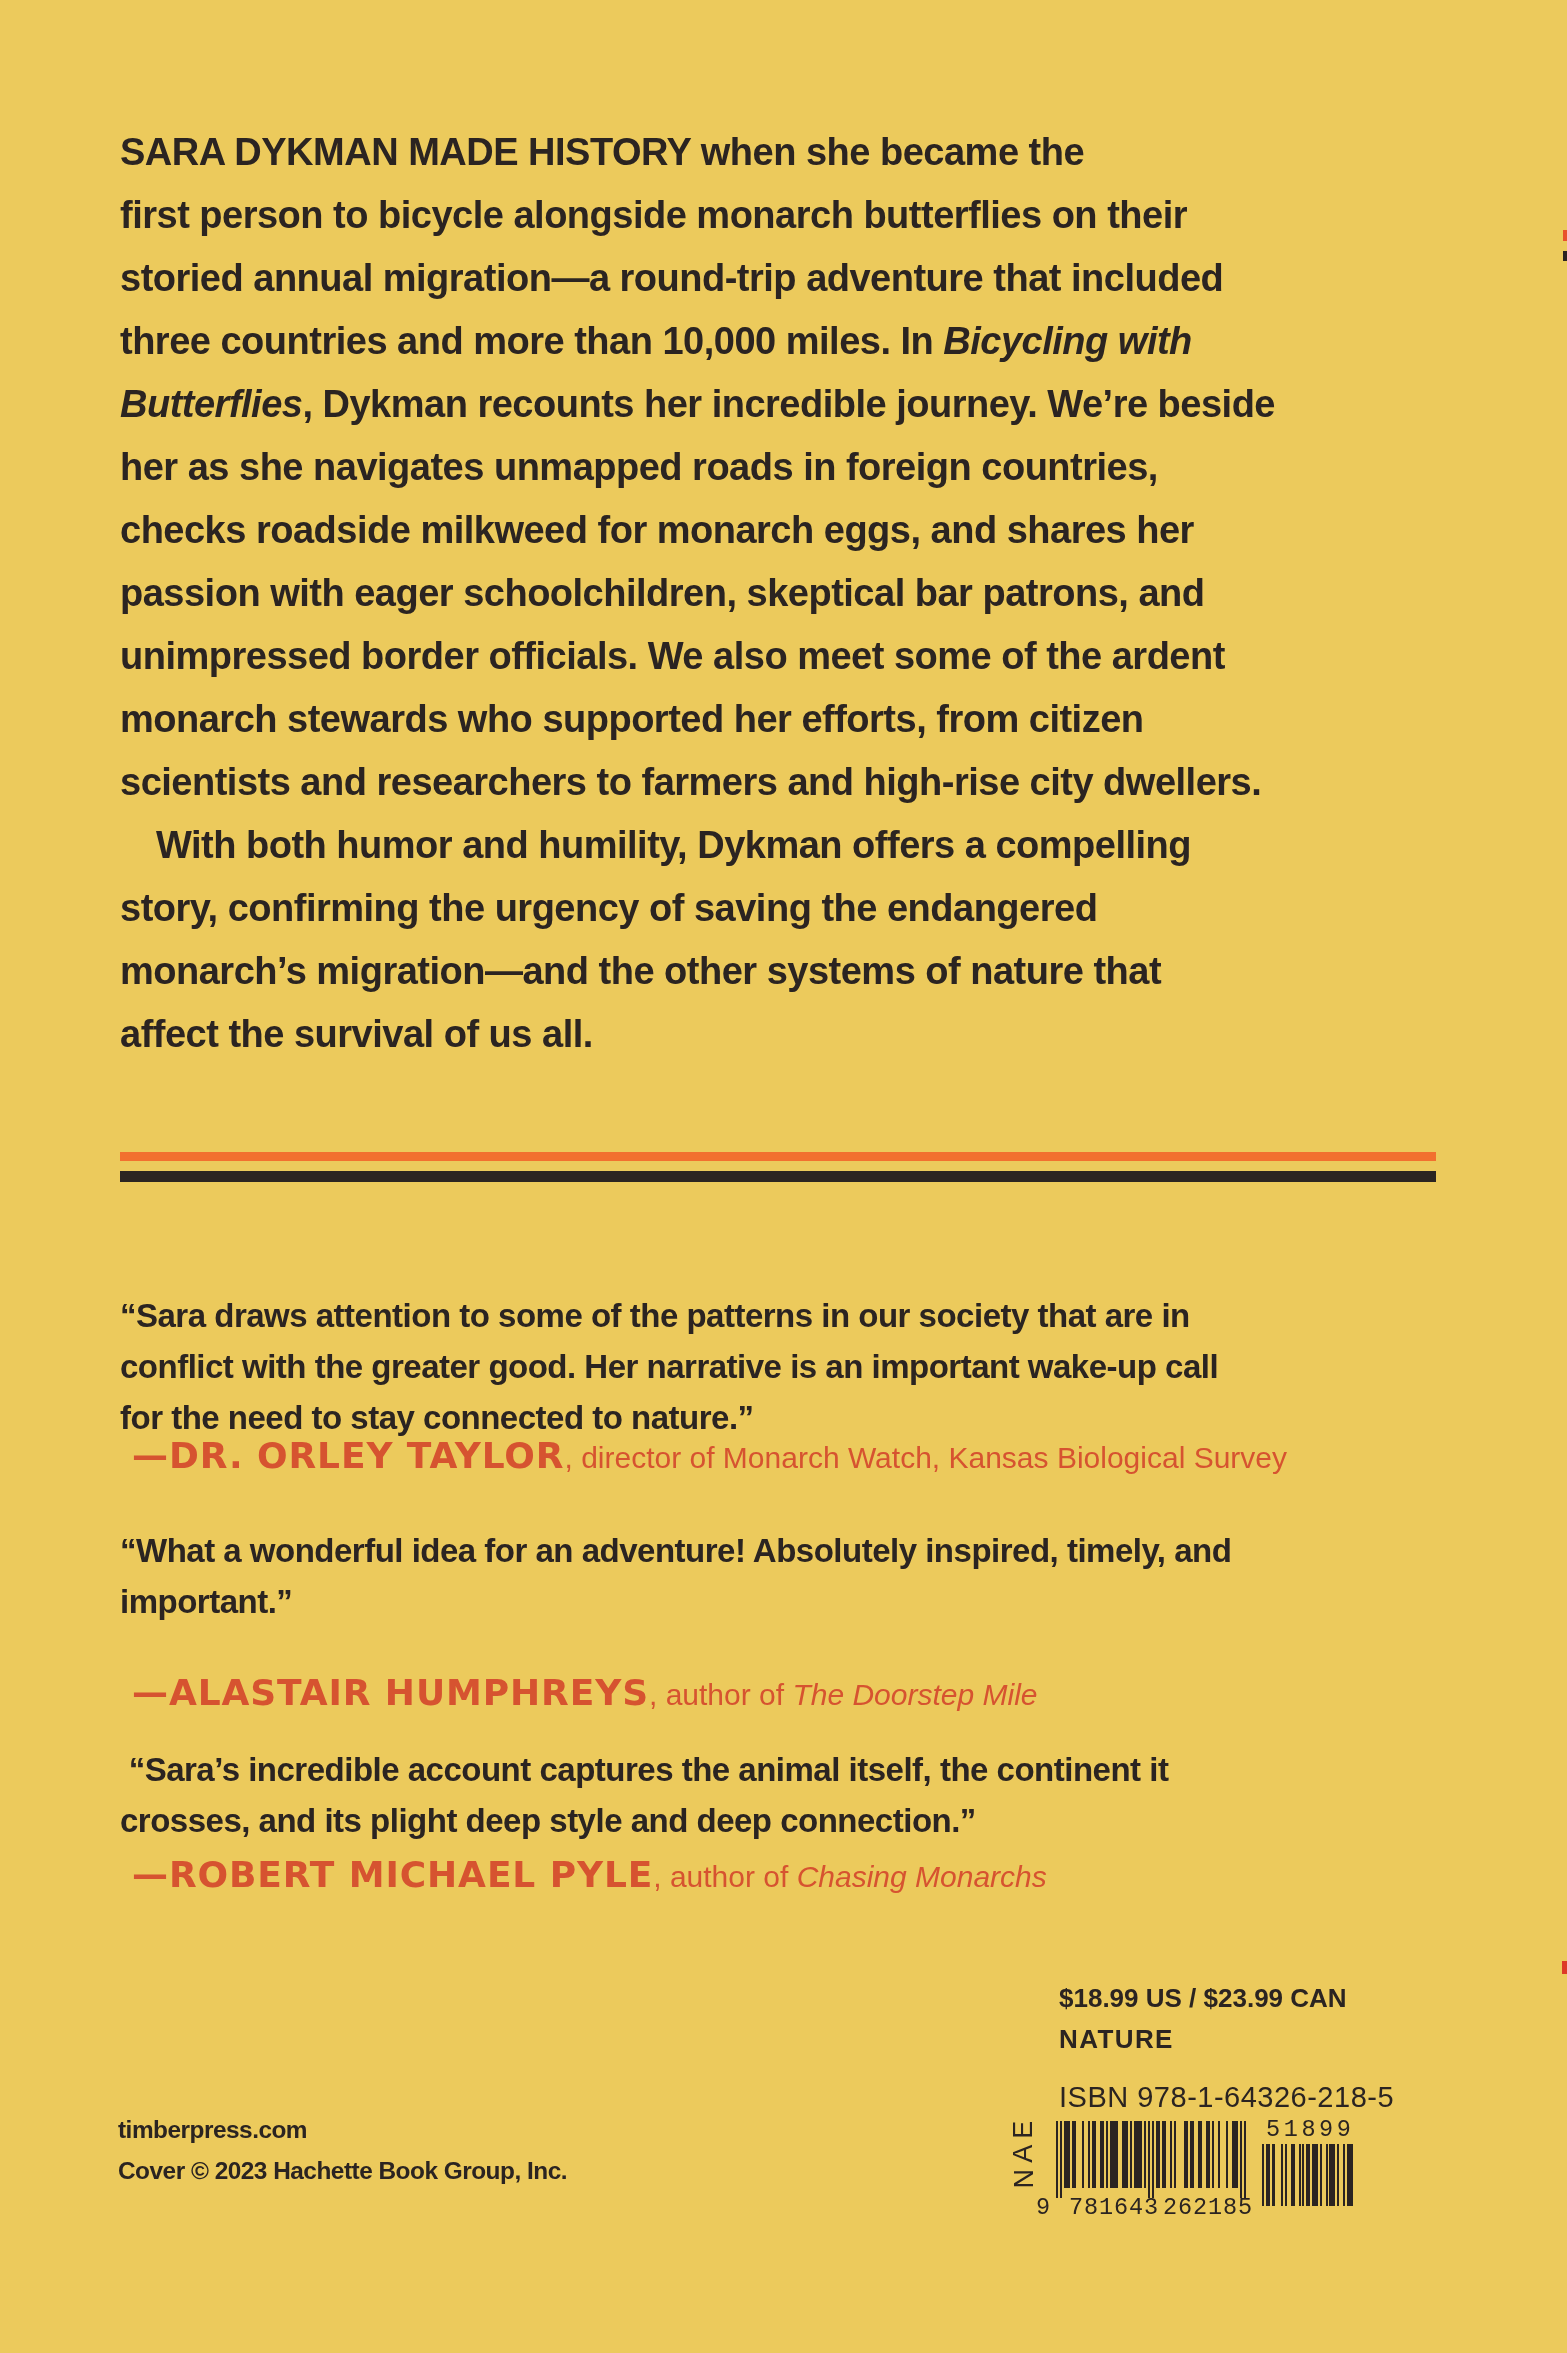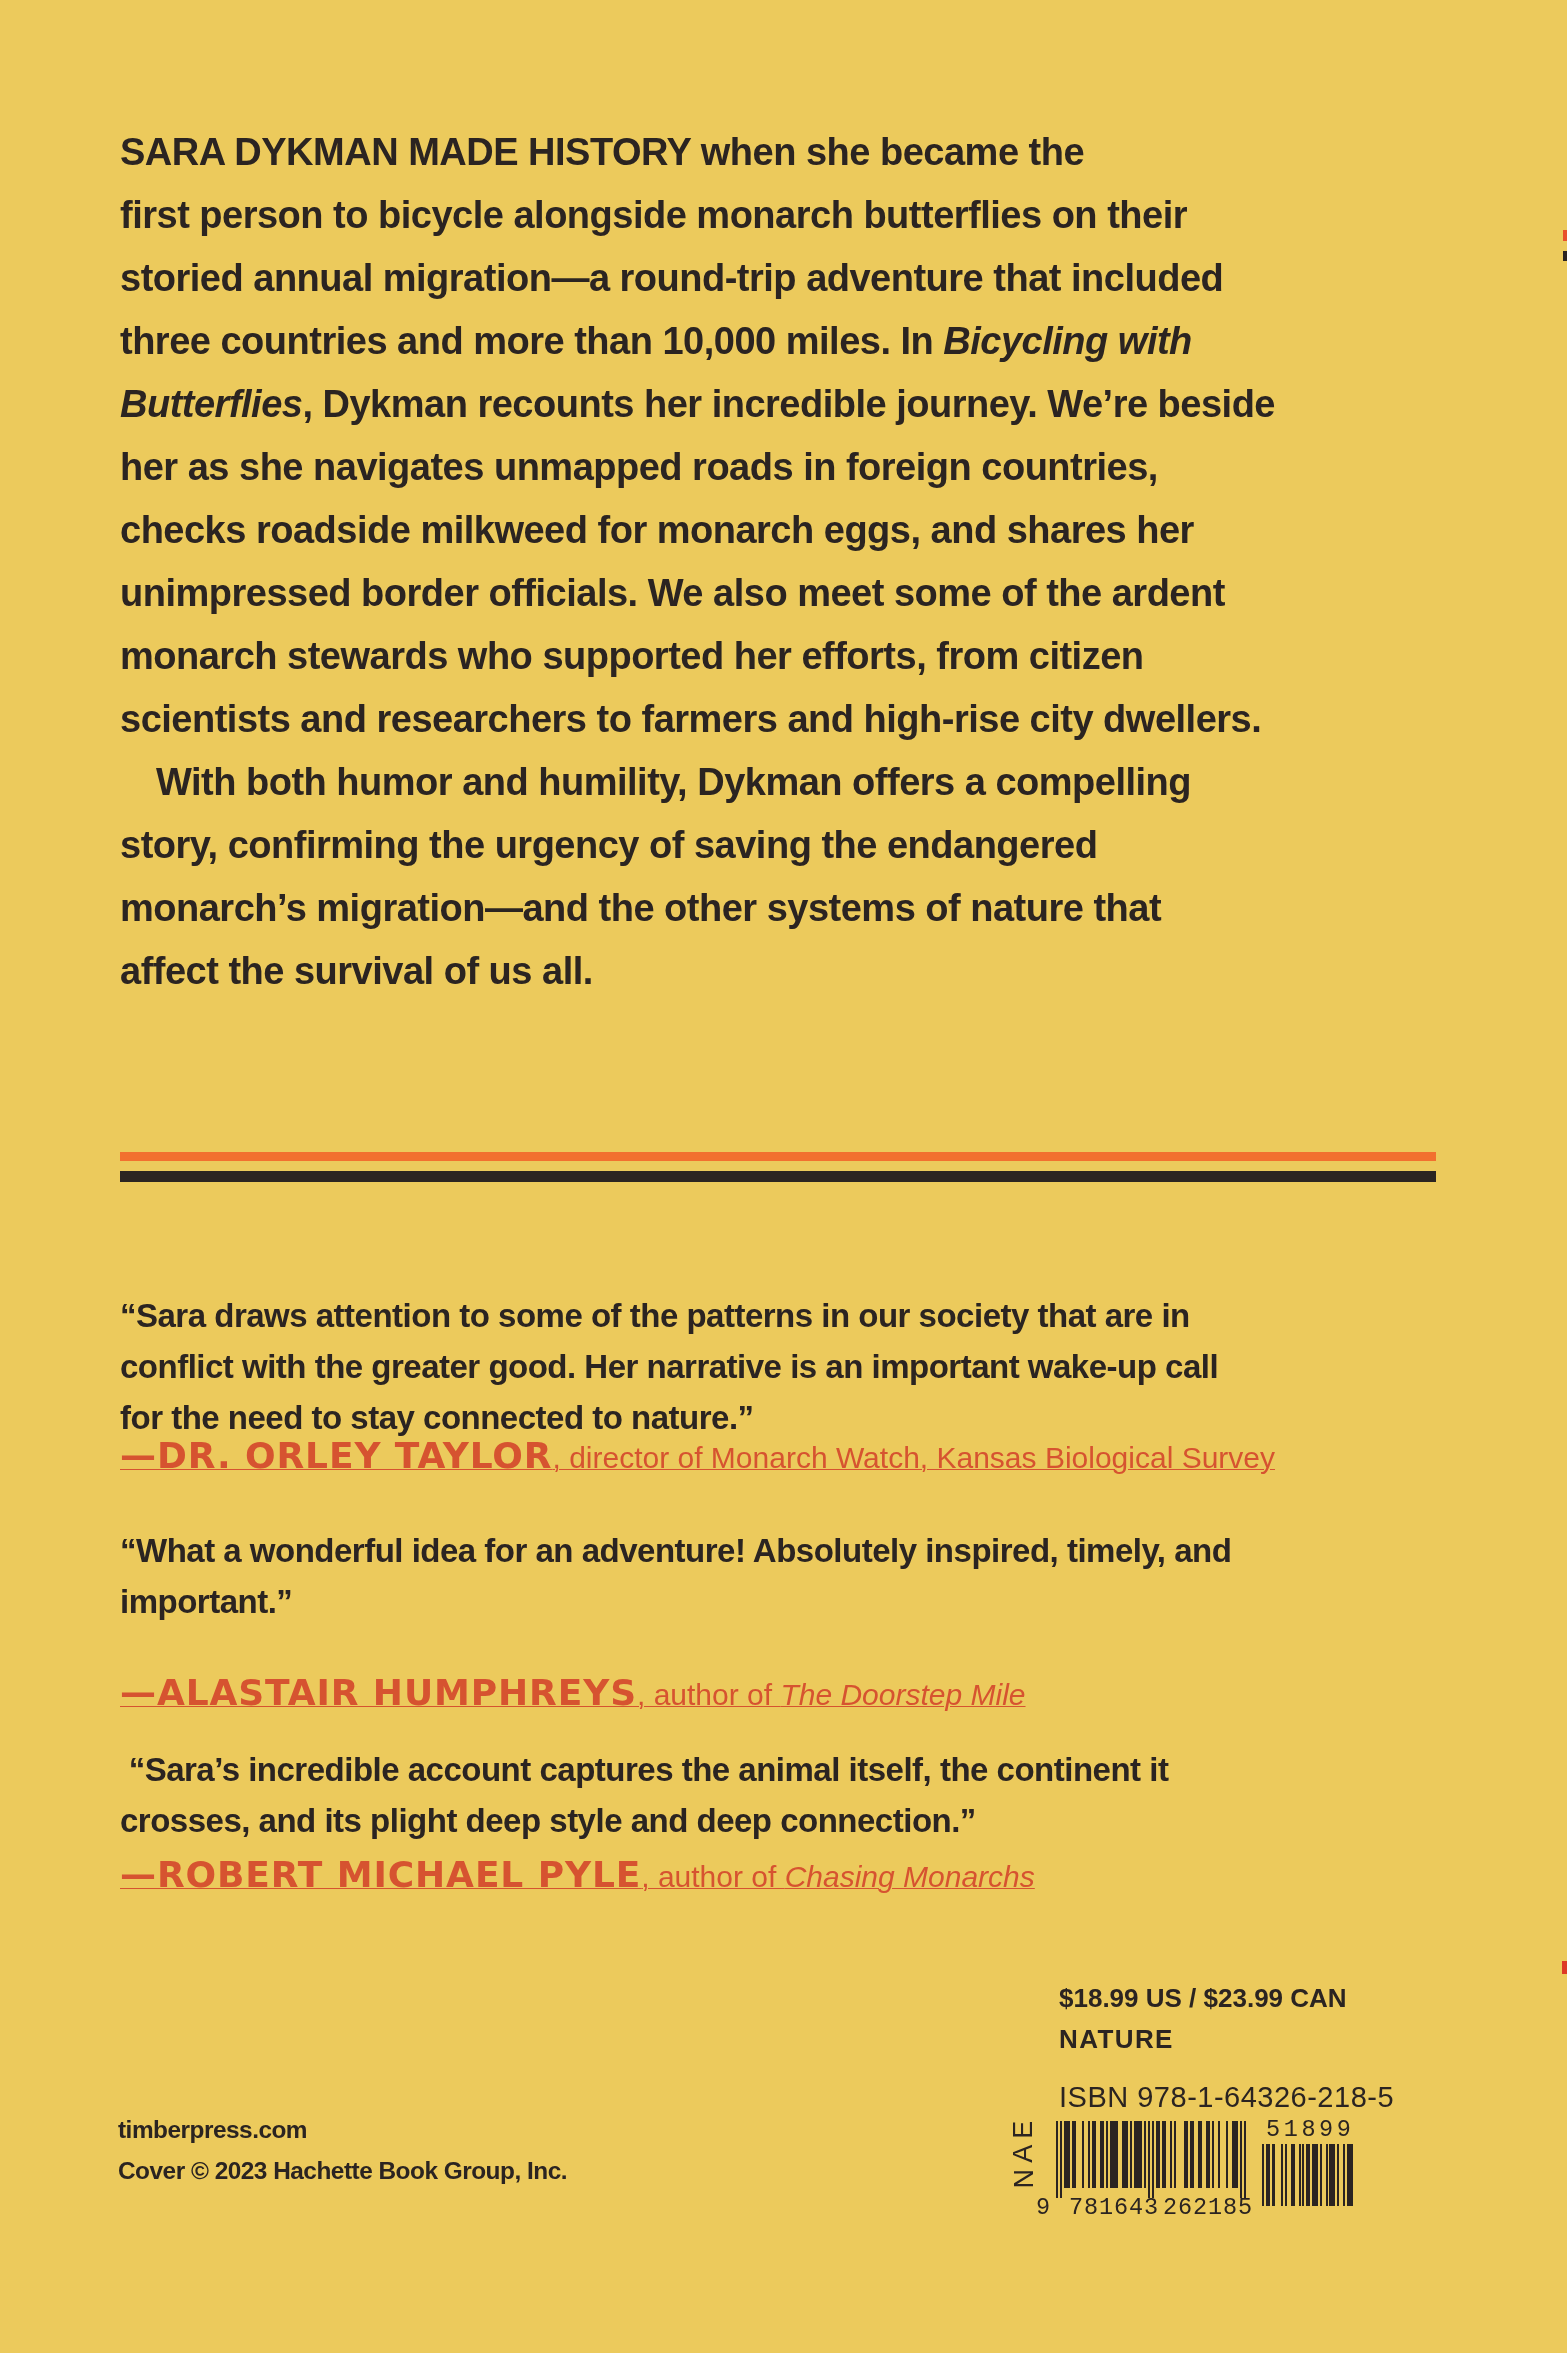--- a/index.html
+++ b/index.html
@@ -24,21 +24,21 @@
   
   .rule-orange { position:absolute; left:120px; top:1152px; width:1316px; height:9px; background:var(--orange,#f2702f); }
   .rule-black  { position:absolute; left:120px; top:1171px; width:1316px; height:11px; background:var(--ink,#2b2421); }
 
   
   .quote {
     position:absolute; left:120px;
     font-size:33px; line-height:51px; font-weight:700; letter-spacing:-0.5px;
   }
   .q1-text { top:1260px;margin-top:30px; } .q2-text { top:1525px; } .q3-text { top:1744px; }
-  .attr { position:absolute; left:120px; color:var(--red,#d65330); white-space:pre;text-decoration:underline; }
+  .attr { position:absolute; left:132px; color:var(--red,#d65330); white-space:pre; }
   .q1-attr { top:1435px; } .q2-attr { top:1636px;margin-top:36px; } .q3-attr { top:1854px; }
   .attr .name { font-family:"DejaVu Sans", sans-serif; font-weight:700; font-size:36px; letter-spacing:0.9px; }
   .attr .desc { font-size:30px; font-weight:400; }
 
   
   .price-block { position:absolute; left:1059px; top:1978px; font-size:26px; line-height:41px; font-weight:700; }
   .category { letter-spacing:1.4px; }
   .isbn { position:absolute; left:1059px; top:2081px; font-size:29px; font-weight:400; letter-spacing:0.5px; }
   .ean-label { position:absolute; left:1010px; top:2118px; width:29px; height:72px;
                display:flex; flex-direction:column; align-items:center; gap:0.9px;
@@ -69,20 +69,21 @@
 
   <div class="synopsis">
       <div class="para">
         <div class="line"><span>SARA DYKMAN MADE HISTORY when she became the</span></div>
         <div class="line"><span>first person to bicycle alongside monarch butterflies on their</span></div>
         <div class="line"><span>storied annual migration—a round-trip adventure that included</span></div>
         <div class="line"><span>three countries and more than 10,000 miles. In </span><span class="ital">Bicycling with</span></div>
         <div class="line"><span class="ital">Butterflies</span><span>, Dykman recounts her incredible journey. We’re beside</span></div>
         <div class="line"><span>her as she navigates unmapped roads in foreign countries,</span></div>
         <div class="line"><span>checks roadside milkweed for monarch eggs, and shares her</span></div>
+        <div class="line"><span>passion with eager schoolchildren, skeptical bar patrons, and</span></div>
         <div class="line"><span>unimpressed border officials. We also meet some of the ardent</span></div>
         <div class="line"><span>monarch stewards who supported her efforts, from citizen</span></div>
         <div class="line"><span>scientists and researchers to farmers and high-rise city dwellers.</span></div>
       </div>
       <div class="para indent">
         <div class="line"><span>With both humor and humility, Dykman offers a compelling</span></div>
         <div class="line"><span>story, confirming the urgency of saving the endangered</span></div>
         <div class="line"><span>monarch’s migration—and the other systems of nature that</span></div>
         <div class="line"><span>affect the survival of us all.</span></div>
       </div>

